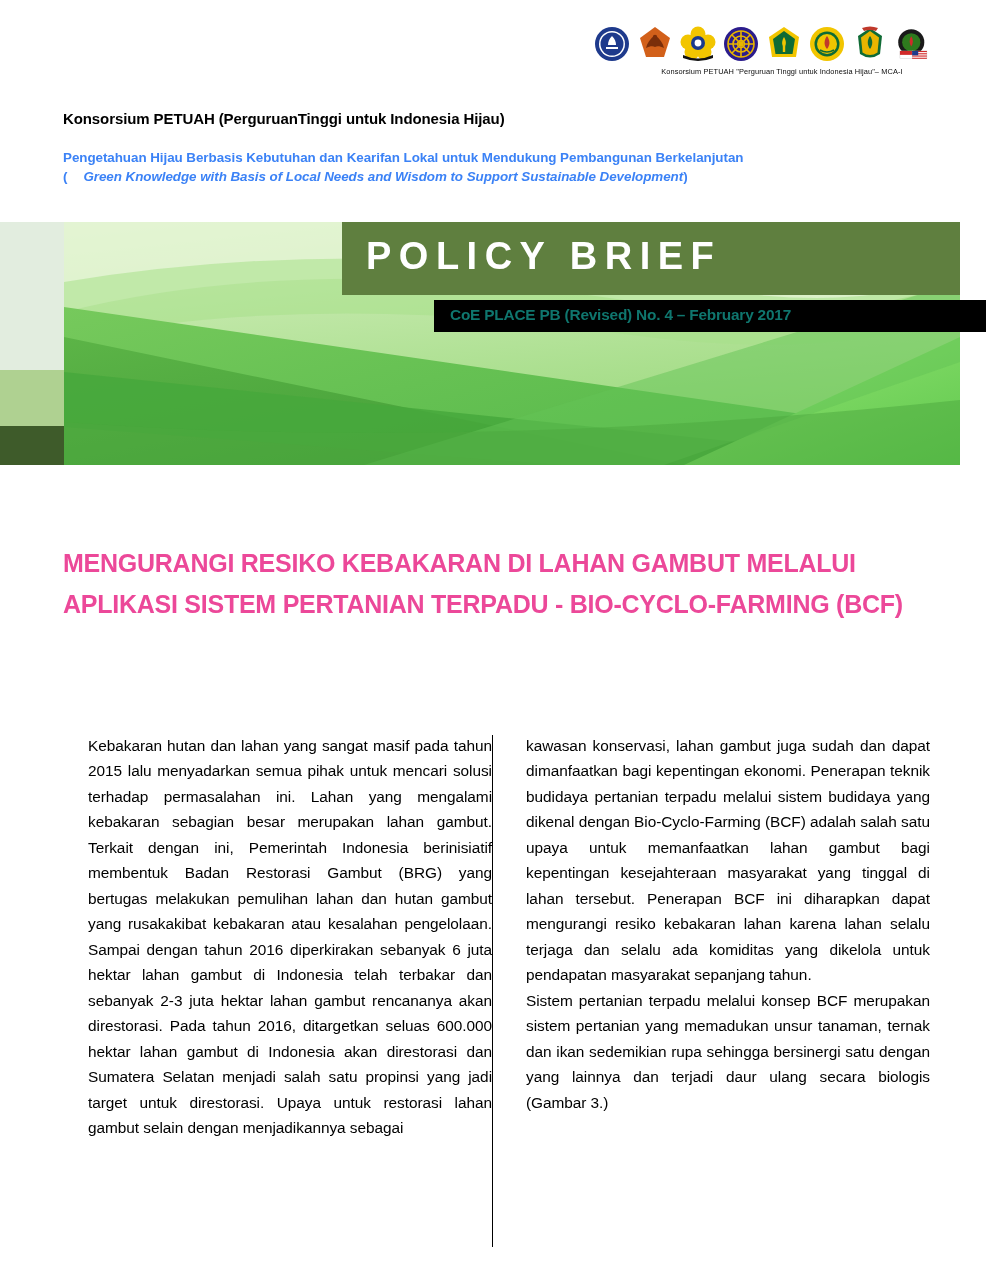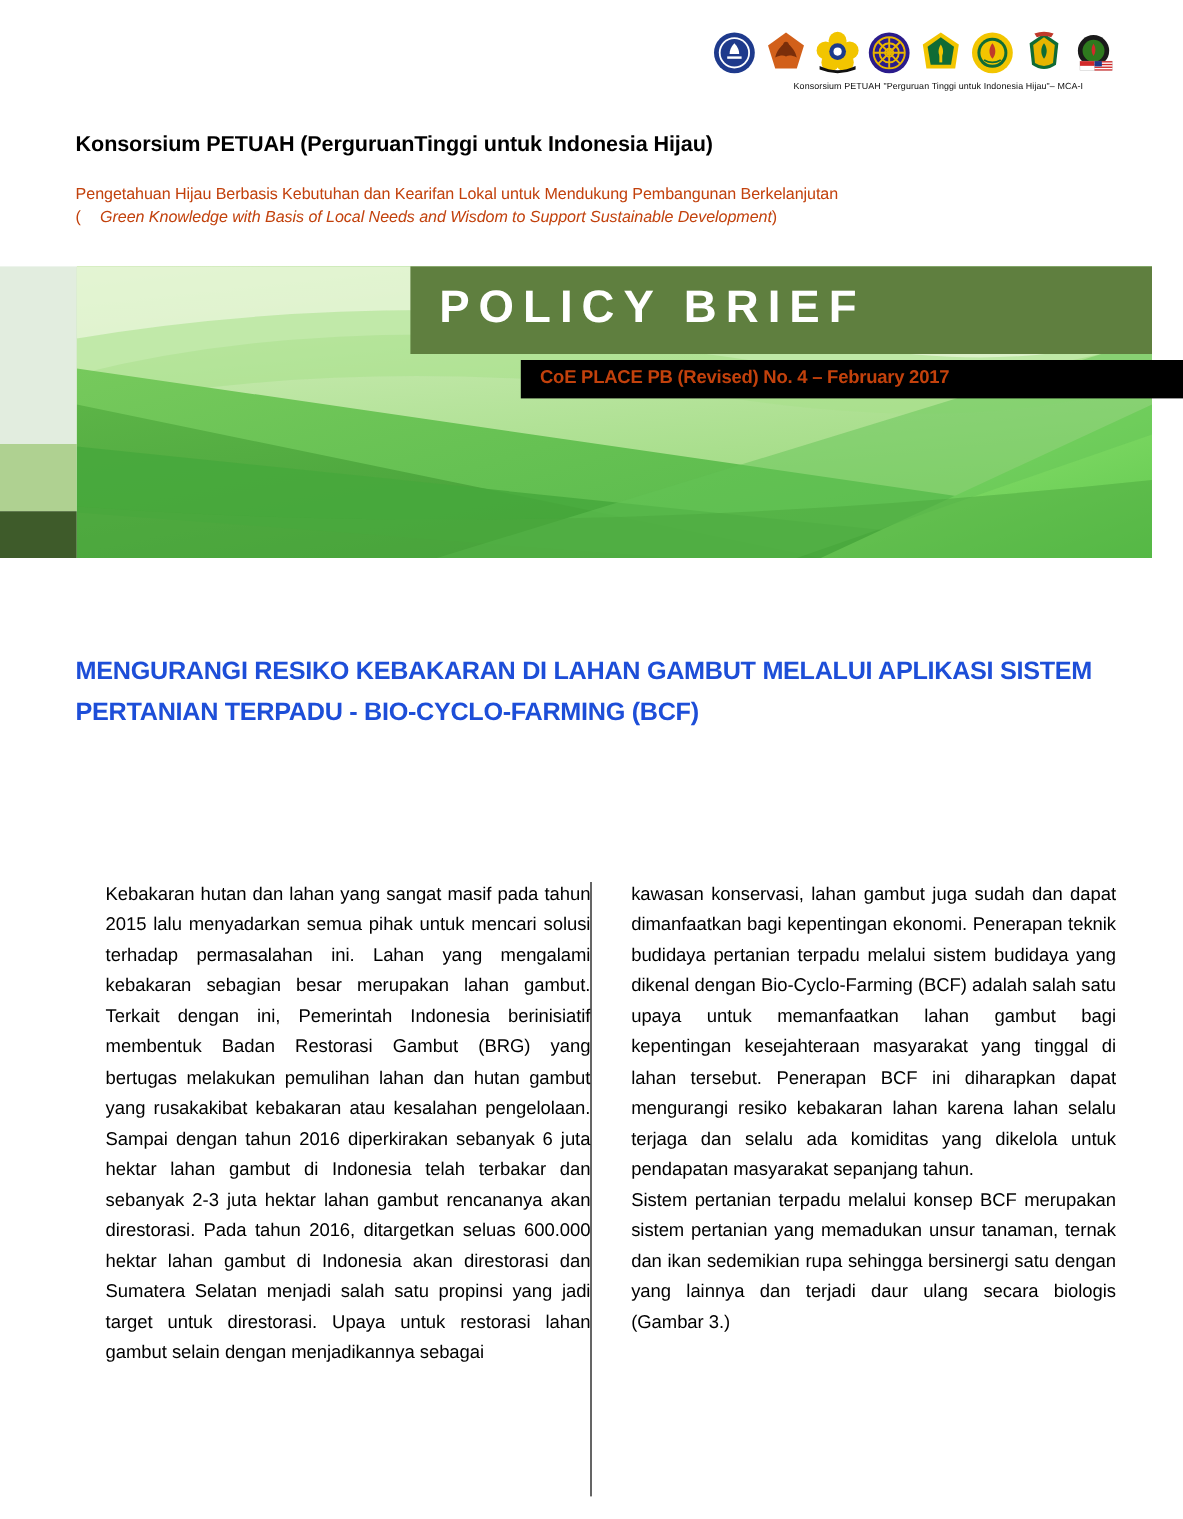--- a/index.html
+++ b/index.html
@@ -51,31 +51,32 @@
   }
 
   
   .masthead {
     position: absolute;
     left: 63px;
     top: 110px;
     width: 880px;
   }
   .mh-title {
-    font-size: 18px;
+    font-size: 15px;
     font-weight: bold;
     color: #000;
     letter-spacing: -0.1px;
   }
   .mh-sub {
     margin-top: 21px;
     font-size: 13.4px;
-    color: #c2410c;
+    color: #3b82f6;
     line-height: 1.42;
     letter-spacing: -0.05px;
+    font-weight: bold;
   }
   .mh-sub .it { font-style: italic; padding-left: 16px; }
 
   
   .hero {
     position: absolute;
     left: 0px;
     top: 222px;
     width: 960px;
     height: 243px;
@@ -119,33 +120,33 @@
     position: absolute;
     left: 434px; top: 300px;
     width: 552px; height: 32px;
     background: #000000;
   }
   .date-text {
     position: absolute;
     left: 450px; top: 306px;
     font-size: 15.4px;
     font-weight: bold;
-    color: #c2410c;
+    color: #0f766e;
     letter-spacing: -0.2px;
   }
 
   
   .doc-title {
     position: absolute;
     left: 63px;
     top: 543px;
     width: 880px;
-    font-size: 21px;
-    font-weight: bold;
-    color: #1d4ed8;
+    font-size: 25px;
+    font-weight: bold;
+    color: #ec4899;
     line-height: 1.62;
     letter-spacing: -0.25px;
   }
 
   
   .columns {
     position: absolute;
     left: 60px;
     top: 733px;
     width: 880px;

